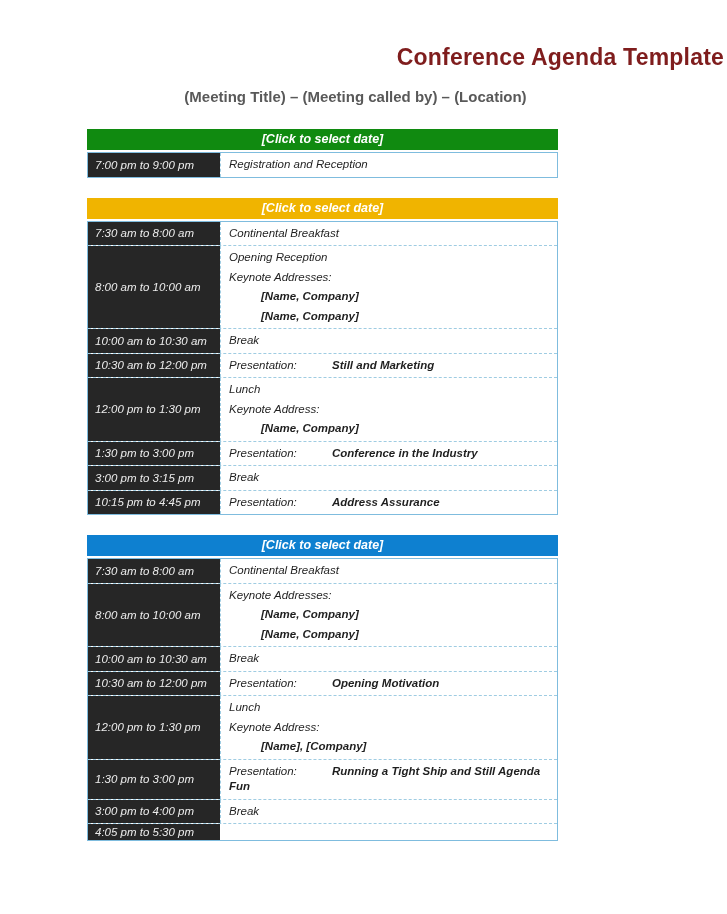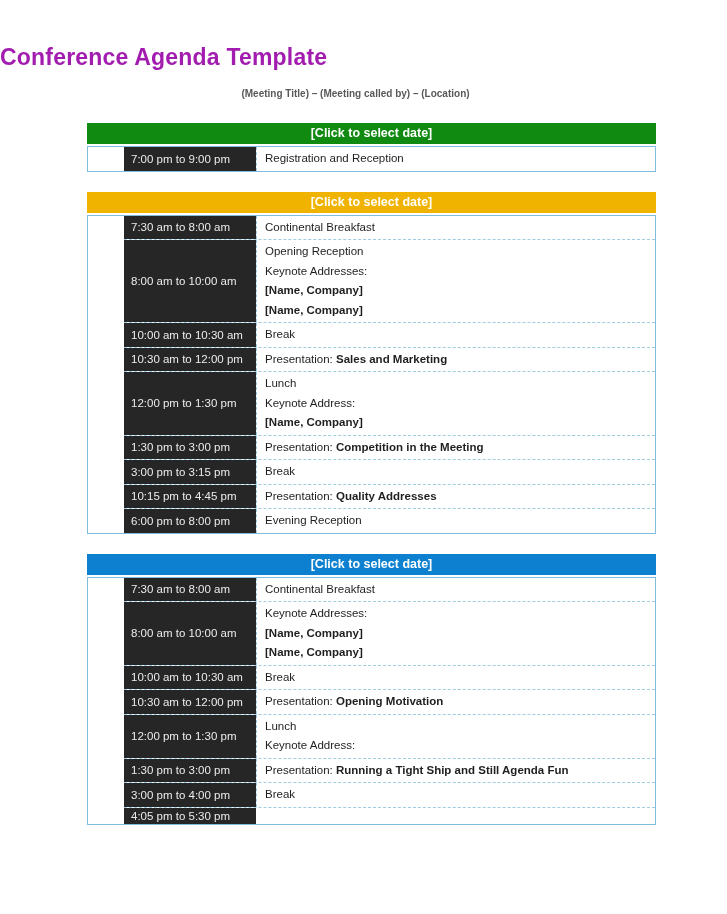--- a/index.html
+++ b/index.html
@@ -6,49 +6,48 @@
   .page {
     position: relative;
     width: 727px;
     height: 914px;
     background: #ffffff;
     box-sizing: border-box;
     padding-top: 44px;
     font-family: "Liberation Sans", sans-serif;
     overflow: hidden;
   }
-  .content { width: 569px; margin-left: 87px; }
+  .content { width: 471px; margin-left: 87px; font-style: italic; }
   .title {
     margin: 0 3px 17px 0;
-    text-align: left;
+    text-align: right;
     font-size: 23px;
     font-weight: bold;
-    color: #a21caf;
+    color: #7f1d1d;
     letter-spacing: 0.2px;
   }
   .subtitle {
     margin: 0 16px 24px 0;
     text-align: center;
-    font-size: 10px;
+    font-size: 15px;
     font-weight: bold;
     color: #595959;
   }
   .agenda-section { margin-bottom: 20px; }
   .date-bar {
     height: 21px;
     line-height: 21px;
     text-align: center;
     color: #ffffff;
     font-weight: bold;
     font-size: 12.5px;
     margin-bottom: 2px;
   }
   .agenda-table {
     border: 1px solid #7fbcde;
-    padding-left: 36px;
   }
   .agenda-row {
     display: flex;
     border-bottom: 1px dashed #9fcce2;
   }
   .agenda-row:last-child { border-bottom: none; }
   .time-cell {
     width: 132px;
     box-sizing: border-box;
     flex: none;
@@ -64,21 +63,21 @@
     border-left: 1px dashed #9fcce2;
     background: #ffffff;
     padding: 2px 8px;
     display: flex;
     flex-direction: column;
     justify-content: flex-end;
     font-size: 11.5px;
     color: #1f1f1f;
   }
   .line { padding: 2px 0; line-height: 15.5px; }
-  .b { font-weight: bold; }
+  .b { font-weight: bold; margin-left: 32px; }
 </style>
 </head>
 <body>
 
 <div class="page">
   <h1 class="title">Conference Agenda Template</h1>
   <h2 class="subtitle">(Meeting Title) – (Meeting called by) – (Location)</h2>
   <div class="content">
       <section class="agenda-section">
         <div class="date-bar" style="background: rgb(16, 138, 16);">[Click to select date]</div>
@@ -111,53 +110,47 @@
           </div>
           <div class="agenda-row">
             <div class="time-cell">10:00 am to 10:30 am</div>
             <div class="content-cell">
               <div class="line">Break</div>
             </div>
           </div>
           <div class="agenda-row">
             <div class="time-cell">10:30 am to 12:00 pm</div>
             <div class="content-cell">
-              <div class="line">Presentation: <span class="b">Sales and Marketing</span></div>
+              <div class="line">Presentation: <span class="b">Still and Marketing</span></div>
             </div>
           </div>
           <div class="agenda-row">
             <div class="time-cell">12:00 pm to 1:30 pm</div>
             <div class="content-cell">
               <div class="line">Lunch</div>
               <div class="line">Keynote Address:</div>
               <div class="line"><span class="b">[Name, Company]</span></div>
             </div>
           </div>
           <div class="agenda-row">
             <div class="time-cell">1:30 pm to 3:00 pm</div>
             <div class="content-cell">
-              <div class="line">Presentation: <span class="b">Competition in the Meeting</span></div>
+              <div class="line">Presentation: <span class="b">Conference in the Industry</span></div>
             </div>
           </div>
           <div class="agenda-row">
             <div class="time-cell">3:00 pm to 3:15 pm</div>
             <div class="content-cell">
               <div class="line">Break</div>
             </div>
           </div>
           <div class="agenda-row">
             <div class="time-cell">10:15 pm to 4:45 pm</div>
             <div class="content-cell">
-              <div class="line">Presentation: <span class="b">Quality Addresses</span></div>
-            </div>
-          </div>
-          <div class="agenda-row">
-            <div class="time-cell">6:00 pm to 8:00 pm</div>
-            <div class="content-cell">
-              <div class="line">Evening Reception</div>
+              <div class="line">Presentation: <span class="b">Address Assurance</span></div>
             </div>
           </div>
         </div>
       </section>
       <section class="agenda-section">
         <div class="date-bar" style="background: rgb(14, 128, 208);">[Click to select date]</div>
         <div class="agenda-table">
           <div class="agenda-row">
             <div class="time-cell">7:30 am to 8:00 am</div>
             <div class="content-cell">
@@ -182,20 +175,21 @@
             <div class="time-cell">10:30 am to 12:00 pm</div>
             <div class="content-cell">
               <div class="line">Presentation: <span class="b">Opening Motivation</span></div>
             </div>
           </div>
           <div class="agenda-row">
             <div class="time-cell">12:00 pm to 1:30 pm</div>
             <div class="content-cell">
               <div class="line">Lunch</div>
               <div class="line">Keynote Address:</div>
+              <div class="line"><span class="b">[Name], [Company]</span></div>
             </div>
           </div>
           <div class="agenda-row">
             <div class="time-cell">1:30 pm to 3:00 pm</div>
             <div class="content-cell">
               <div class="line">Presentation: <span class="b">Running a Tight Ship and Still Agenda Fun</span></div>
             </div>
           </div>
           <div class="agenda-row">
             <div class="time-cell">3:00 pm to 4:00 pm</div>

